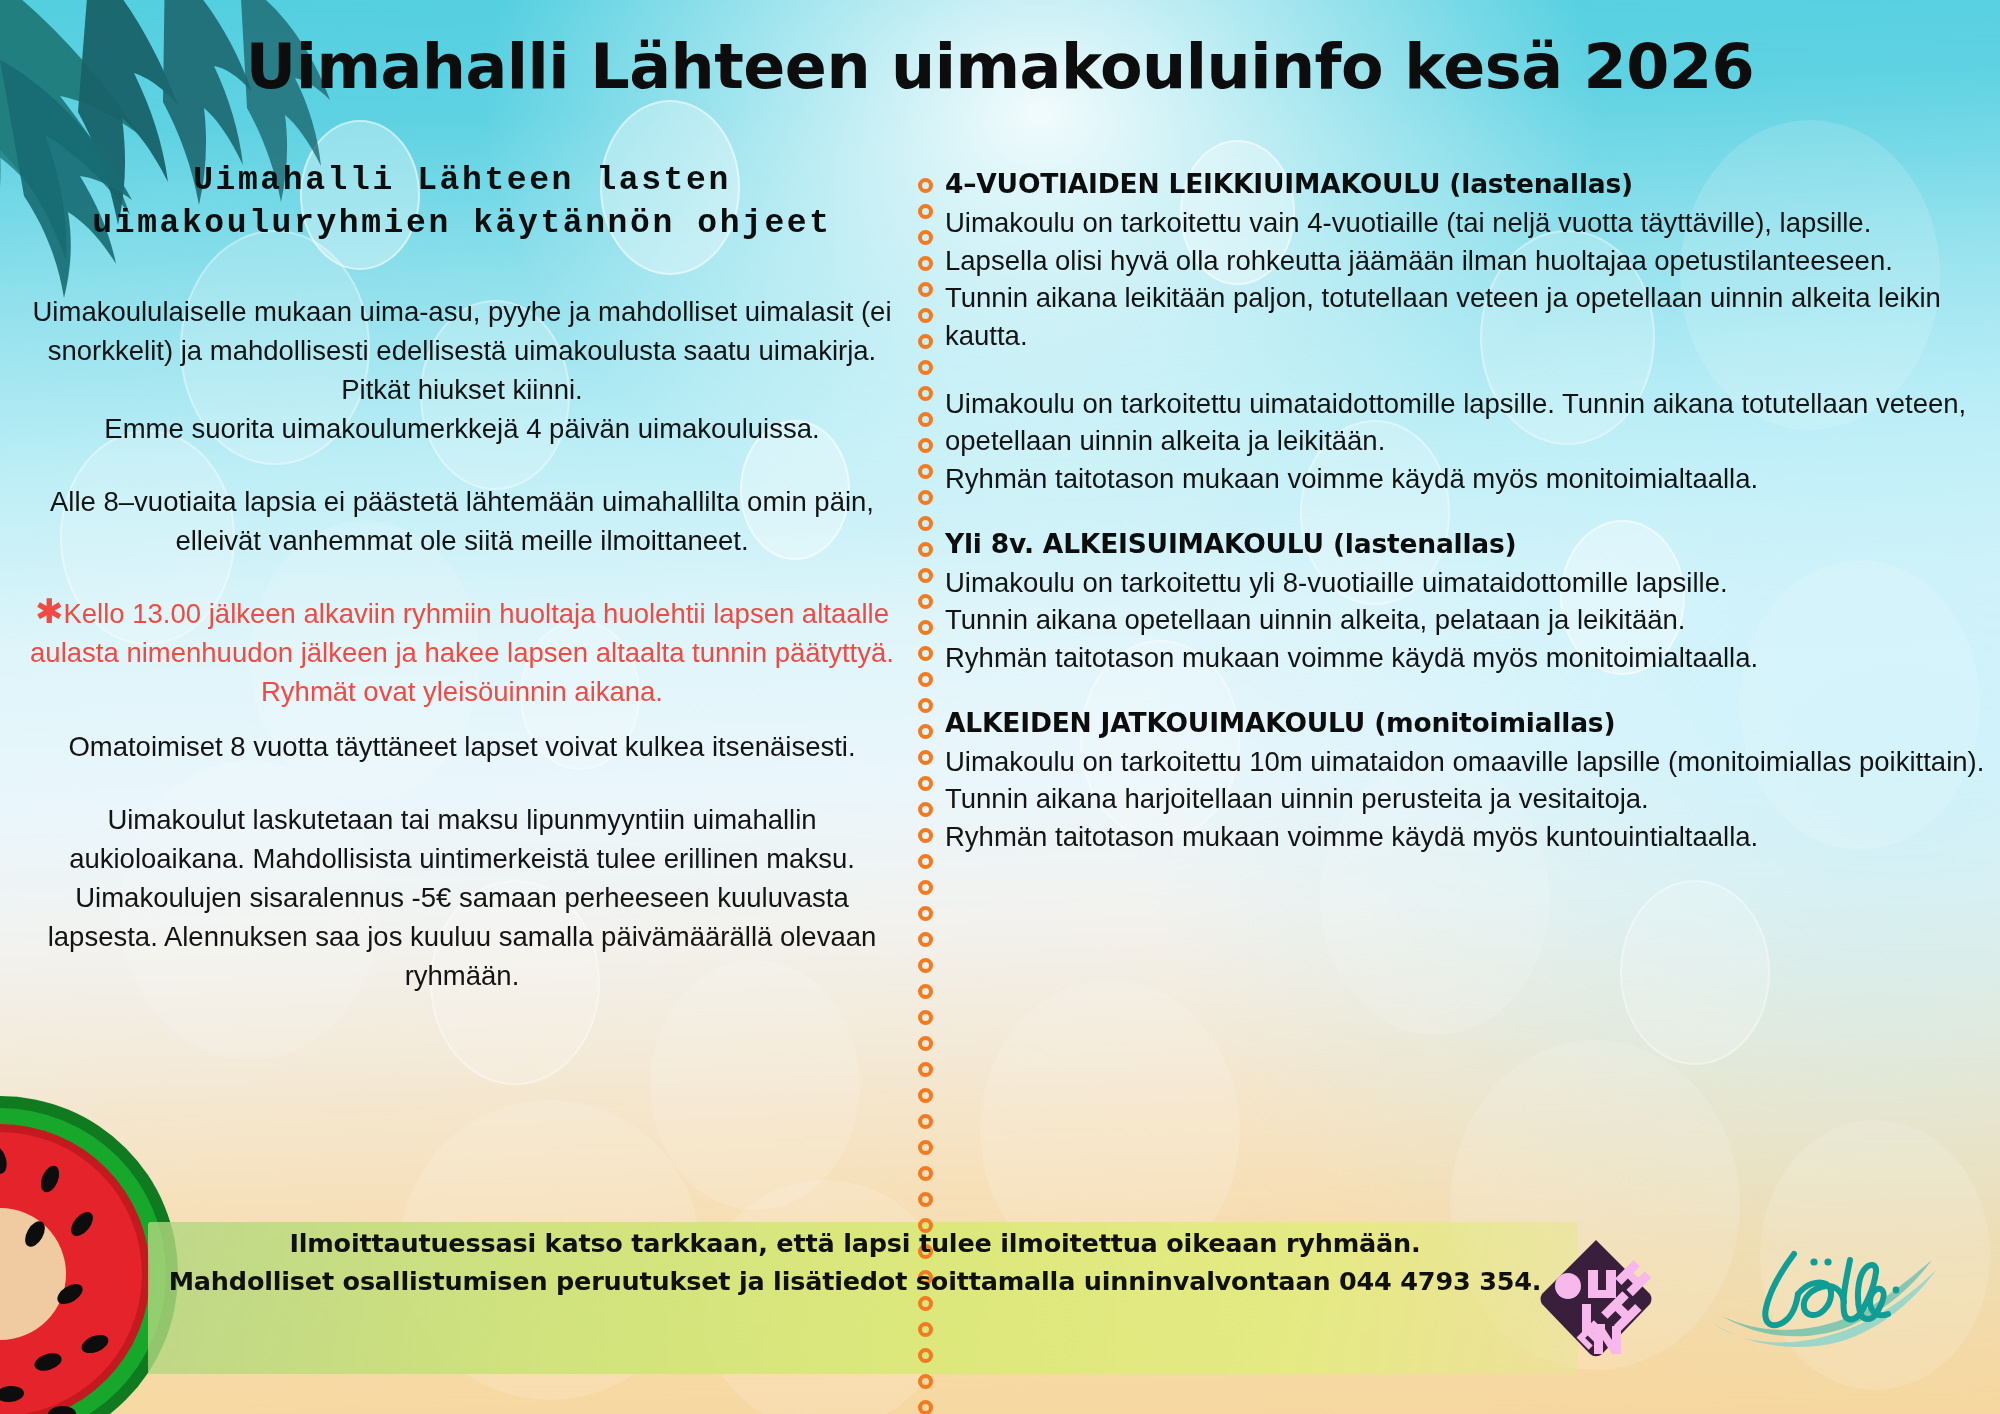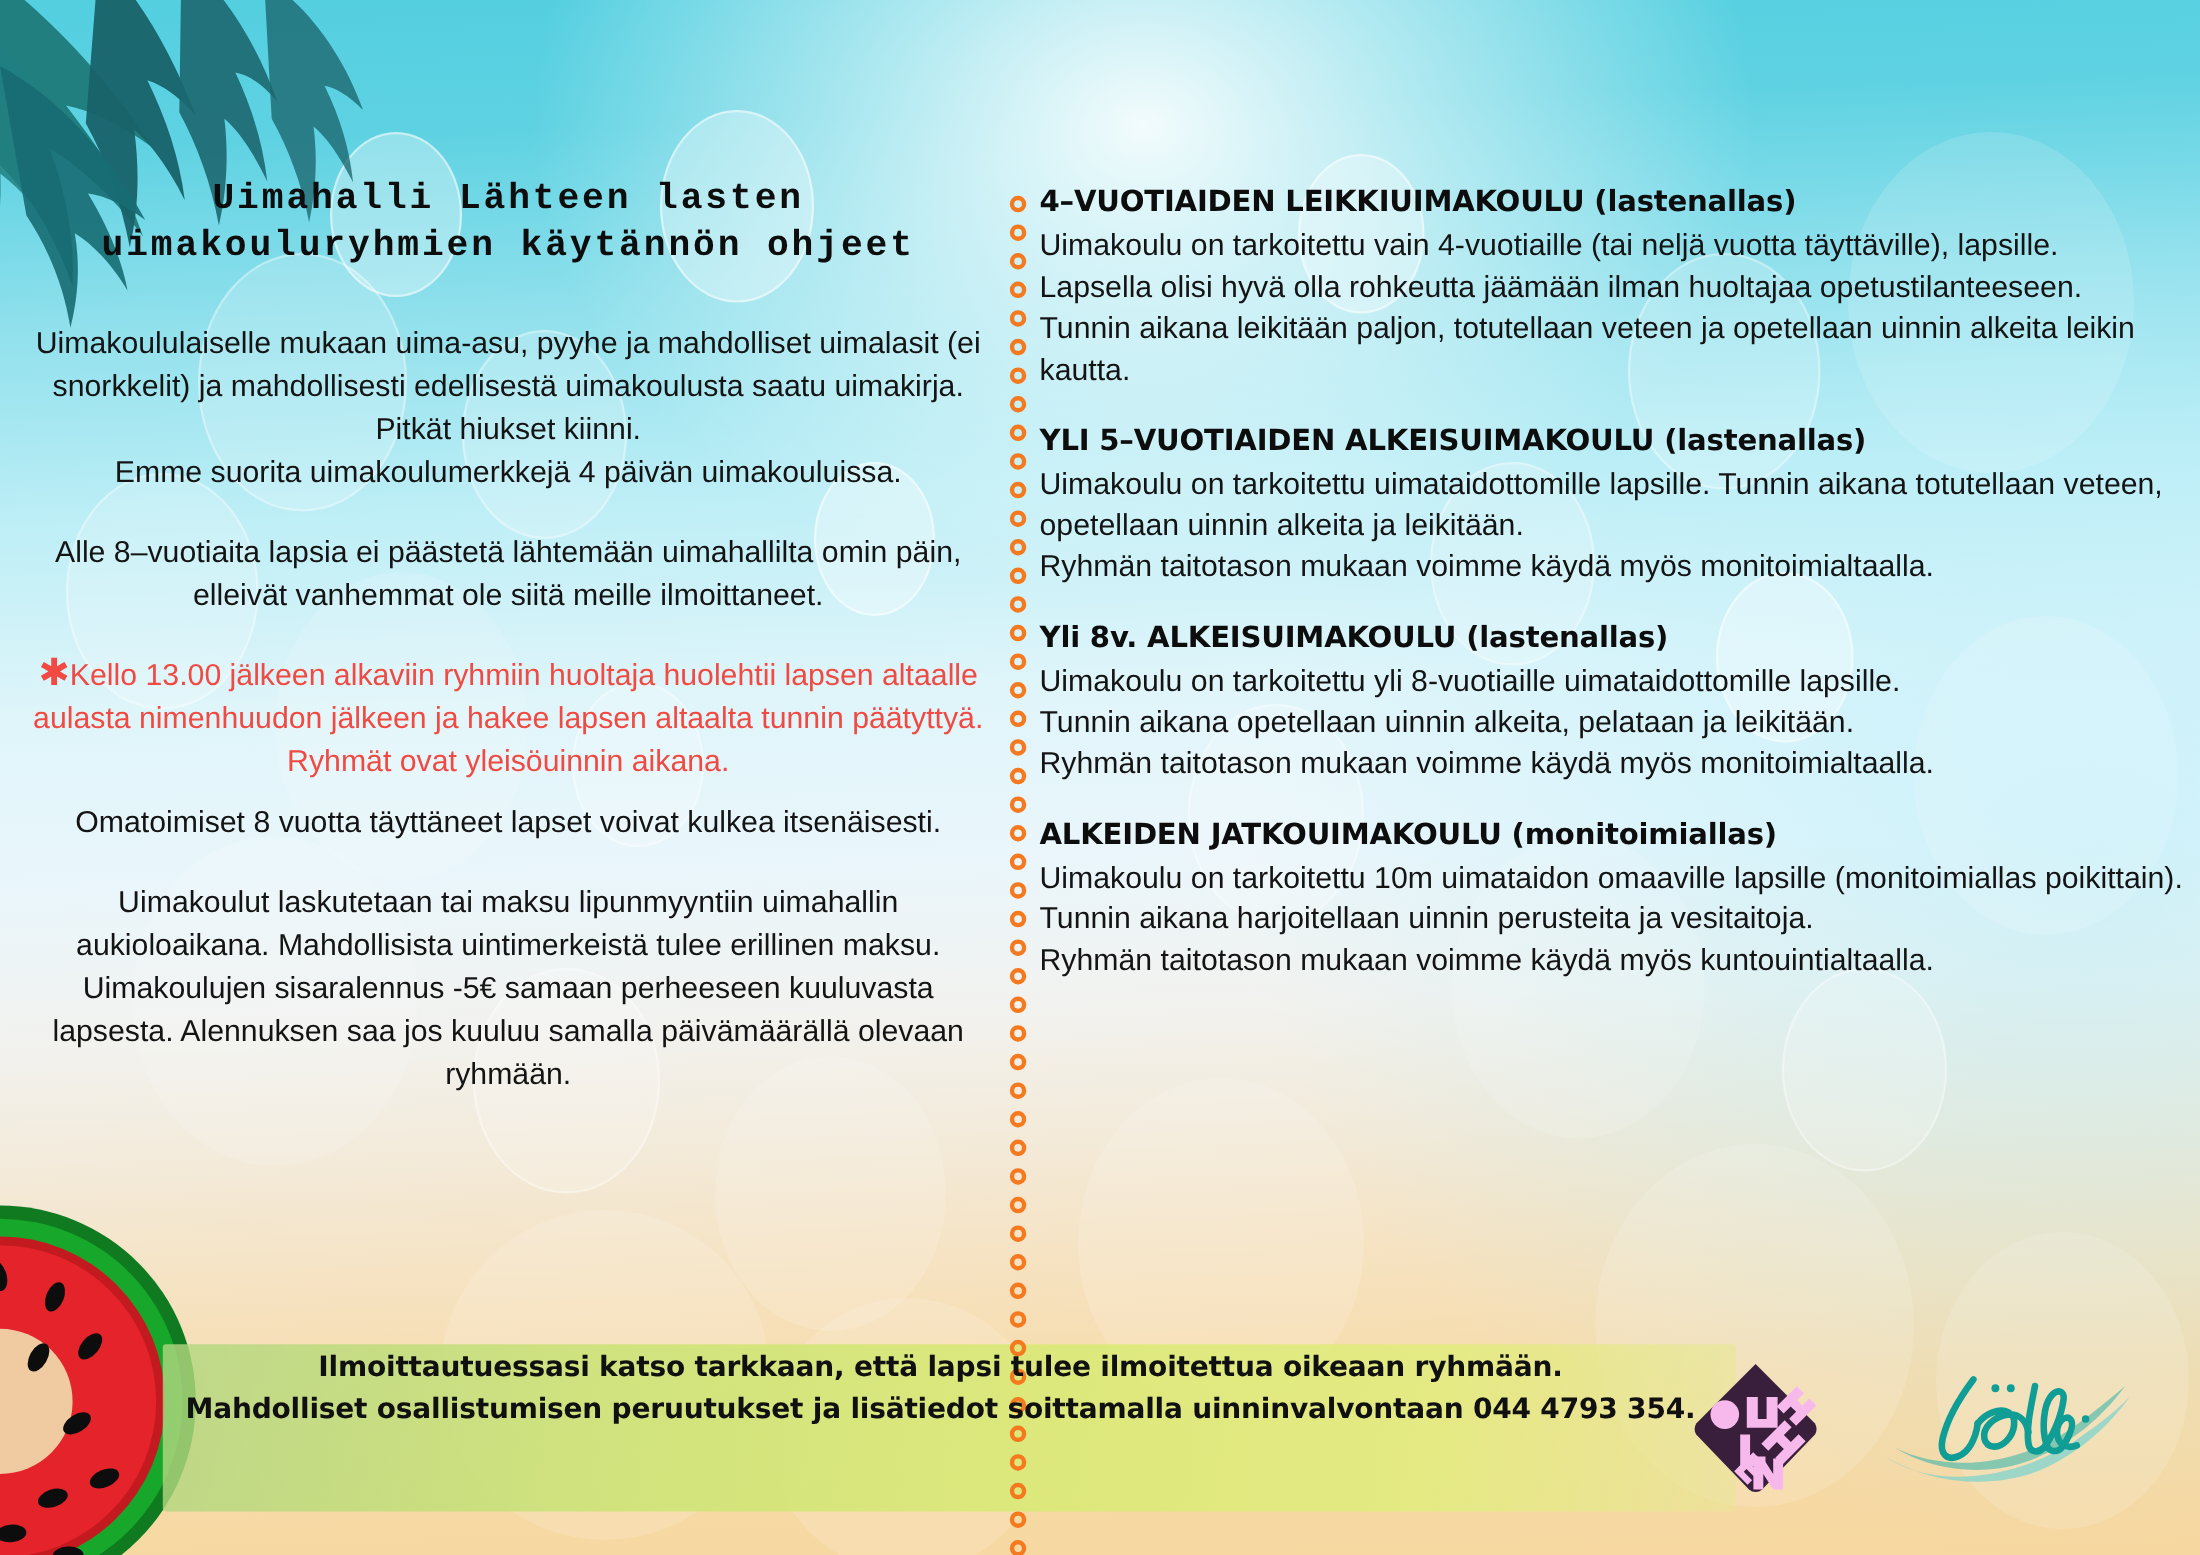--- a/index.html
+++ b/index.html
@@ -241,20 +241,21 @@
       <ellipse cx="192" cy="130" rx="8" ry="14" transform="rotate(40 192 130)"></ellipse>
       <ellipse cx="180" cy="200" rx="8" ry="14" transform="rotate(58 180 200)"></ellipse>
       <ellipse cx="205" cy="250" rx="8" ry="14" transform="rotate(68 205 250)"></ellipse>
       <ellipse cx="158" cy="268" rx="8" ry="14" transform="rotate(72 158 268)"></ellipse>
       <ellipse cx="120" cy="300" rx="8" ry="14" transform="rotate(85 120 300)"></ellipse>
       <ellipse cx="172" cy="320" rx="8" ry="14" transform="rotate(88 172 320)"></ellipse>
     </g>
     <circle cx="56" cy="116" r="9" fill="#ffffff"></circle>
   </svg>
 
+  <h1 class="title">Uimahalli Lähteen uimakouluinfo kesä 2026</h1>
 
   <div class="divider">
     <div class="dot"></div>
       <div class="dot"></div>
       <div class="dot"></div>
       <div class="dot"></div>
       <div class="dot"></div>
       <div class="dot"></div>
       <div class="dot"></div>
       <div class="dot"></div>
@@ -318,21 +319,20 @@
     </div>
 
     <div class="col-right">
 
       <div class="block">
         <h3>4–VUOTIAIDEN LEIKKIUIMAKOULU (lastenallas)</h3>
         <p>Uimakoulu on tarkoitettu vain 4-vuotiaille (tai neljä vuotta täyttäville), lapsille.<br>Lapsella olisi hyvä olla rohkeutta jäämään ilman huoltajaa opetustilanteeseen.<br>Tunnin aikana leikitään paljon, totutellaan veteen ja opetellaan uinnin alkeita leikin kautta.</p>
       </div>
 
       <div class="block">
-        <h3>YLI 5–VUOTIAIDEN ALKEISUIMAKOULU (lastenallas)</h3>
         <p>Uimakoulu on tarkoitettu uimataidottomille lapsille.  Tunnin aikana totutellaan veteen, opetellaan uinnin alkeita ja leikitään.<br>Ryhmän taitotason mukaan voimme käydä myös monitoimialtaalla.</p>
       </div>
 
       <div class="block">
         <h3>Yli 8v. ALKEISUIMAKOULU (lastenallas)</h3>
         <p>Uimakoulu on tarkoitettu yli 8-vuotiaille uimataidottomille lapsille.<br>Tunnin aikana opetellaan uinnin alkeita, pelataan ja leikitään.<br>Ryhmän taitotason mukaan voimme käydä myös monitoimialtaalla.</p>
       </div>
 
       <div class="block">
         <h3>ALKEIDEN JATKOUIMAKOULU (monitoimiallas)</h3>

